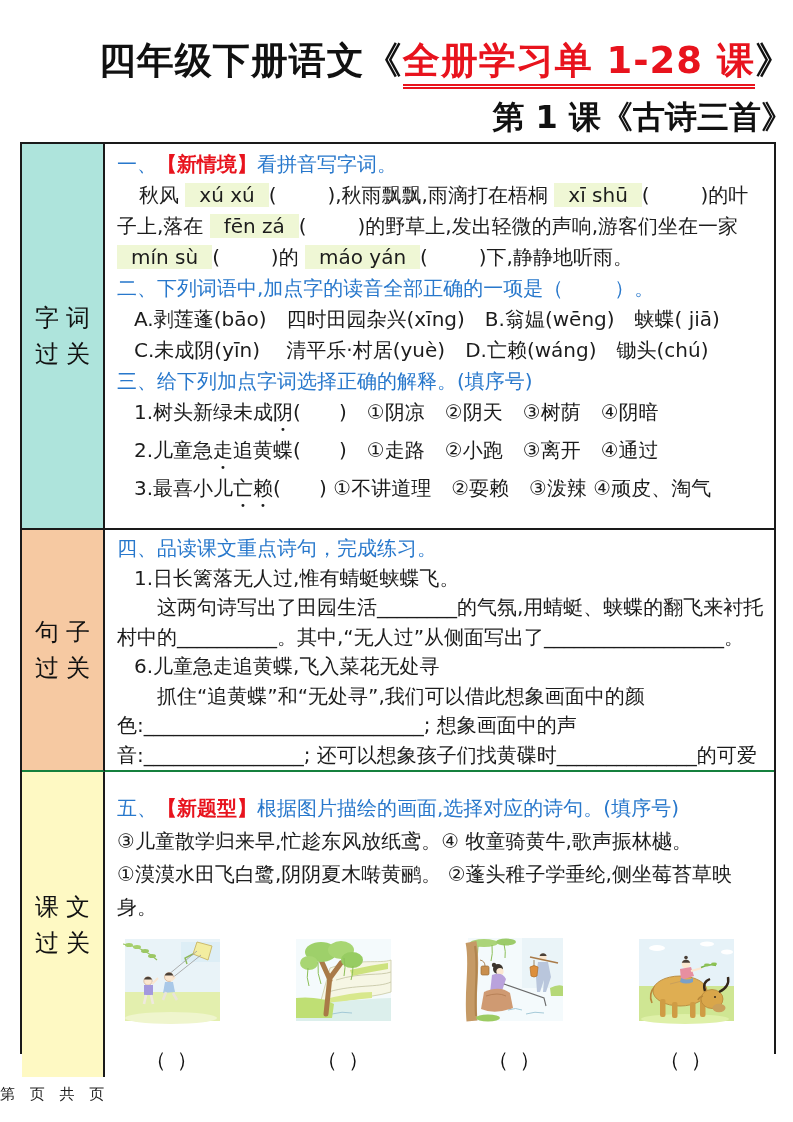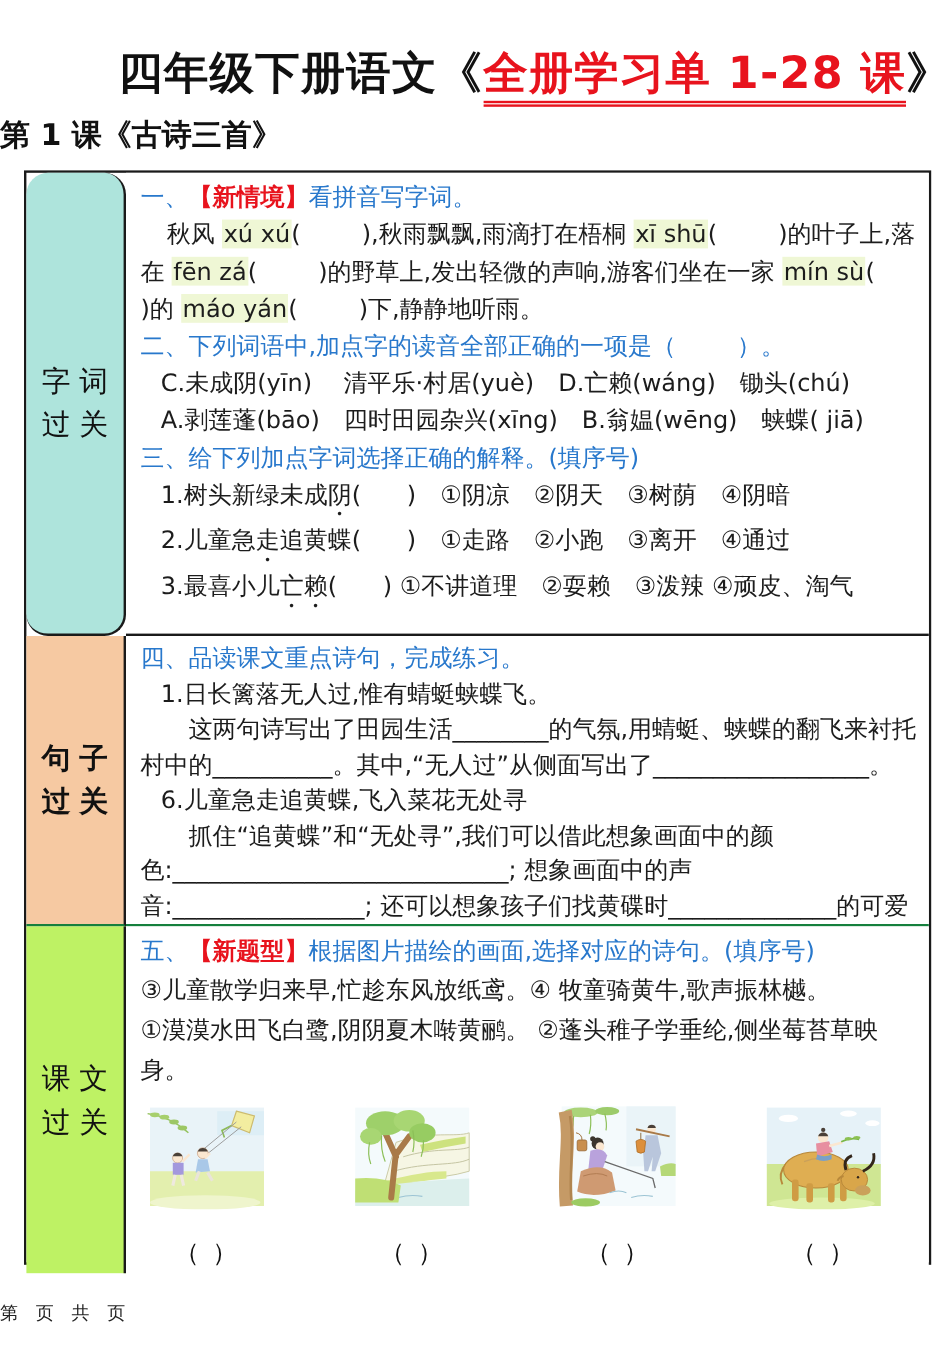--- a/index.html
+++ b/index.html
@@ -9,50 +9,50 @@
     color:#1c1c1c;position:relative;overflow:hidden;
   }
   .title{
     margin:36px 0 0 0;text-align:right;font-size:37px;font-weight:900;
     letter-spacing:1px;color:#111;
   }
   .title-red{
     color:#e8131d;border-bottom:5px double #e8131d;padding-bottom:2px;
   }
   .subtitle{
-    margin:10px 0 0 0;text-align:left;font-size:25px;font-weight:600;color:#111;
+    margin:10px 0 0 0;text-align:right;font-size:32px;font-weight:600;color:#111;
   }
   .sheet{
     position:absolute;left:20px;top:142px;width:756px;height:912px;
     border:2px solid #1a1a1a;box-sizing:border-box;
     display:grid;grid-template-columns:83px 1fr;grid-template-rows:386px 242px 1fr;
   }
   .cell{box-sizing:border-box;}
   .label{
     border-right:2px solid #1a1a1a;display:flex;flex-direction:column;
     align-items:center;justify-content:center;font-size:24px;line-height:36px;
     letter-spacing:0.30em;text-indent:0.30em;color:#111;
   }
   .row1{border-bottom:2px solid #1a1a1a;}
   .row2{border-bottom:2px solid #15803d;}
-  .cyan{background:#aee4dc;border-radius:18px;}
-  .peach{background:#f6c9a2;font-weight:bold;}
-  .green{background:#bef264;}
+  .cyan{background:#aee4dc;}
+  .peach{background:#f6c9a2;}
+  .green{background:#fef9c3;}
   .content{
     background:#ffffff;padding:5px 8px 0 12px;font-size:20px;line-height:31px;
   }
   .content p{margin:0;white-space:pre-wrap;}
   .r2c{line-height:29.5px;padding-top:4px;}
-  .r3c{line-height:33px;padding-top:4px;}
+  .r3c{line-height:33px;padding-top:20px;}
   .blue{color:#2878cc;}
   .redtag{color:#e8131d;font-weight:700;}
   .indent1{text-indent:1.1em;}
   .pad1{padding-left:0.85em;}
   .indent2{text-indent:2em;}
-  .hl{background:#eff7d5;padding:0 1px;}
+  .hl{background:#eff7d5;padding:0 14px;}
   .dotu{
     -webkit-text-emphasis:filled dot #1c1c1c;-webkit-text-emphasis-position:under left;
     text-emphasis:filled dot #1c1c1c;text-emphasis-position:under left;
   }
   .pics{
     display:flex;justify-content:space-between;align-items:flex-start;
     margin-top:12px;padding:0 28px 0 4px;
   }
   figure{margin:0;text-align:center;}
   figcaption{font-size:21px;margin-top:10px;letter-spacing:2px;color:#111;}
@@ -73,22 +73,22 @@
   <div class="sheet">
 
     <div class="cell label cyan row1">
       <div>字词</div>
       <div>过关</div>
     </div>
     <div class="cell content row1">
       <p class="q"><span class="blue">一、</span><span class="redtag">【新情境】</span><span class="blue">看拼音写字词。</span></p>
       <p class="indent1"><span>秋风 </span><span class="hl">xú xú</span><span>(        ),秋雨飘飘,雨滴打在梧桐 </span><span class="hl">xī shū</span><span>(        )的叶子上,落在 </span><span class="hl">fēn zá</span><span>(        )的野草上,发出轻微的声响,游客们坐在一家 </span><span class="hl">mín sù</span><span>(        )的 </span><span class="hl">máo yán</span><span>(        )下,静静地听雨。</span></p>
       <p class="q"><span class="blue">二、</span><span class="blue">下列词语中,加点字的读音全部正确的一项是（        ）。</span></p>
+      <p class="pad1">A.剥莲蓬(bāo)　四时田园杂兴(xīng)　B.翁媪(wēng)　蛱蝶( jiā)</p>
       <p class="pad1">C.未成阴(yīn)　 清平乐·村居(yuè)　D.亡赖(wáng)　锄头(chú)</p>
-      <p class="pad1">A.剥莲蓬(bāo)　四时田园杂兴(xīng)　B.翁媪(wēng)　蛱蝶( jiā)</p>
       <p class="q"><span class="blue">三、</span><span class="blue">给下列加点字词选择正确的解释。(填序号)</span></p>
       <p class="pad1"><span>1.树头新绿未成</span><span class="dotu">阴</span><span>(      )　①阴凉　②阴天　③树荫　④阴暗</span></p>
       <p class="pad1"><span>2.儿童急</span><span class="dotu">走</span><span>追黄蝶(      )　①走路　②小跑　③离开　④通过</span></p>
       <p class="pad1"><span>3.最喜小儿</span><span class="dotu">亡赖</span><span>(      ) ①不讲道理　②耍赖　③泼辣 ④顽皮、淘气</span></p>
     </div>
 
     <div class="cell label peach row2">
       <div>句子</div>
       <div>过关</div>
     </div>

